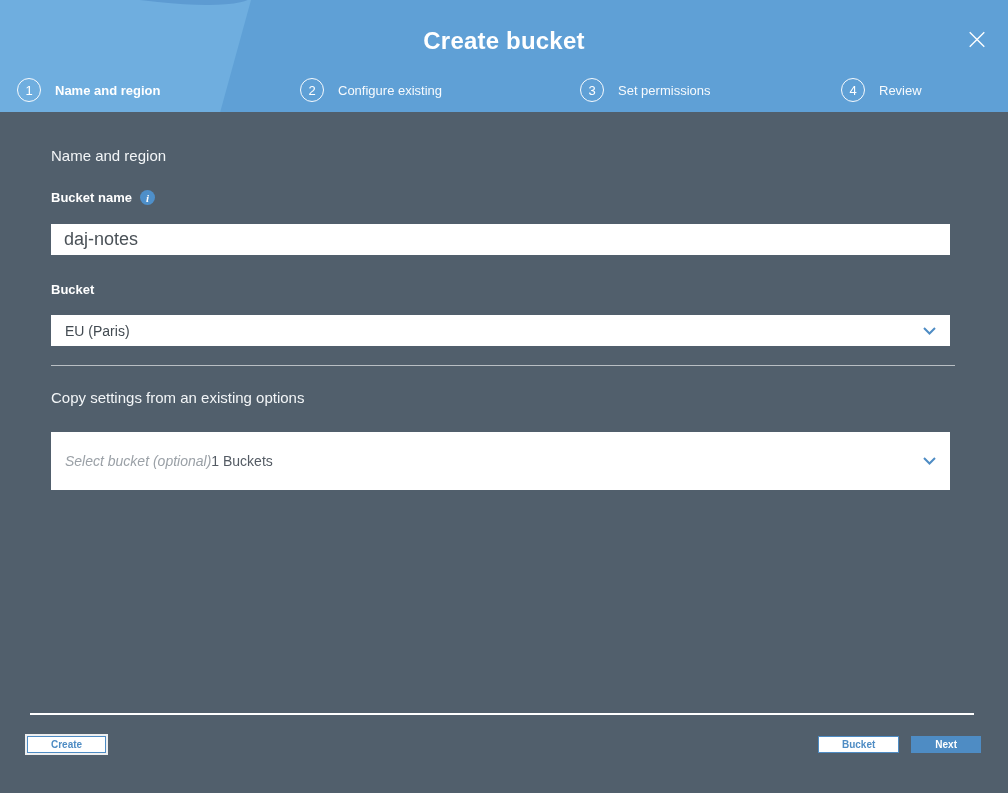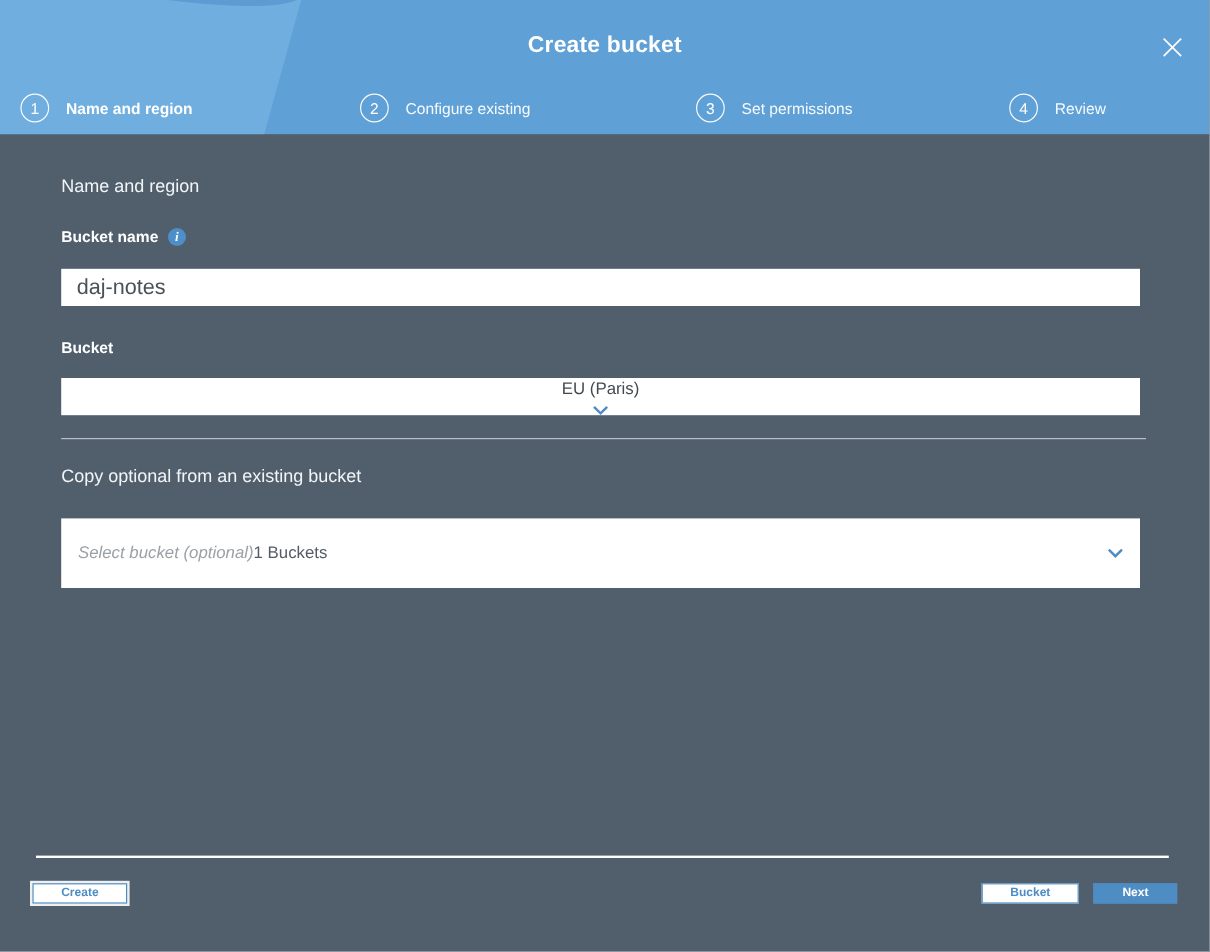--- a/index.html
+++ b/index.html
@@ -29,21 +29,21 @@
     top: 0; left: 0;
     pointer-events: none;
   }
   .modal-title {
     position: absolute;
     top: 27px;
     left: 0;
     width: 100%;
     text-align: center;
     color: #ffffff;
-    font-size: 19px;
+    font-size: 24px;
     font-weight: 700;
     letter-spacing: 0.2px;
   }
   .close-btn {
     position: absolute;
     top: 24px;
     right: 16px;
     width: 30px;
     height: 30px;
     display: flex;
@@ -155,21 +155,21 @@
     position: absolute;
     left: 51px;
     width: 871px;
     background: #ffffff;
     display: flex;
     align-items: center;
     justify-content: space-between;
     padding: 0 14px;
     cursor: pointer;
   }
-  .select-region { top: 203px; height: 31px; flex-direction: column; }
+  .select-region { top: 203px; height: 31px; }
   .select-bucket { top: 320px; height: 58px; }
   .select-value { font-size: 14px; color: #424a51; }
   .select-placeholder {
     font-size: 14px;
     font-style: italic;
     color: #9ba1a7;
   }
   .select-count {
     font-size: 14px;
     font-style: normal;
@@ -290,21 +290,21 @@
 
     <div class="select-box select-region">
       <span class="select-value">EU (Paris)</span>
       <svg class="chevron" width="13" height="8" viewBox="0 0 13 8">
         <polyline points="1,1 6.5,6.5 12,1" fill="none" stroke="#4E8CC4" stroke-width="2"></polyline>
       </svg>
     </div>
 
     <div class="divider-mid"></div>
 
-    <div class="section-heading h-copy-settings">Copy optional from an existing bucket</div>
+    <div class="section-heading h-copy-settings">Copy settings from an existing options</div>
 
     <div class="select-box select-bucket">
       <span>
         <span class="select-placeholder">Select bucket (optional)</span><span class="select-count">1 Buckets</span>
       </span>
       <svg class="chevron" width="13" height="8" viewBox="0 0 13 8">
         <polyline points="1,1 6.5,6.5 12,1" fill="none" stroke="#4E8CC4" stroke-width="2"></polyline>
       </svg>
     </div>
 

